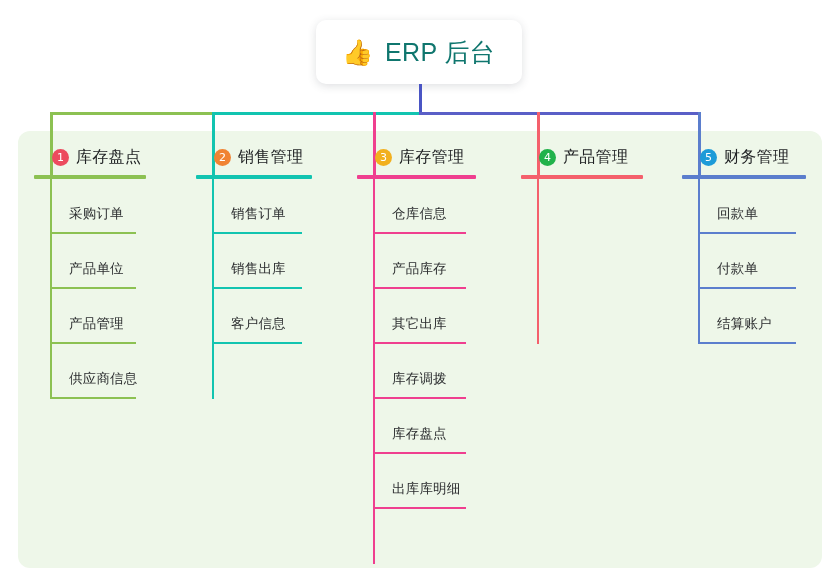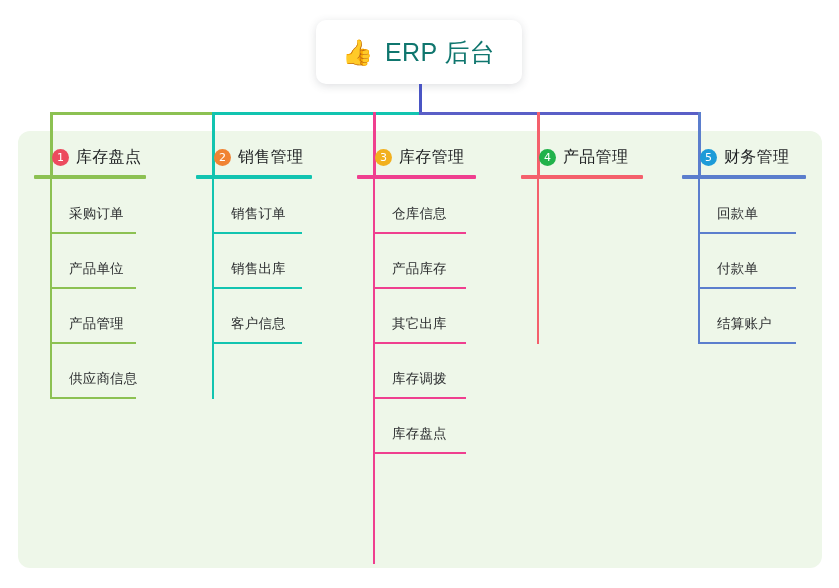--- a/index.html
+++ b/index.html
@@ -226,20 +226,24 @@
             <div class="leaf-rule" style="width: 93px; background: rgb(239, 63, 143);"></div>
           </div>
           <div class="leaf">
             <div class="leaf-text">库存调拨</div>
             <div class="leaf-rule" style="width: 93px; background: rgb(239, 63, 143);"></div>
           </div>
           <div class="leaf">
             <div class="leaf-text">库存盘点</div>
             <div class="leaf-rule" style="width: 93px; background: rgb(239, 63, 143);"></div>
           </div>
+          <div class="leaf">
+            <div class="leaf-text">出库库明细</div>
+            <div class="leaf-rule" style="width: 93px; background: rgb(239, 63, 143);"></div>
+          </div>
         </div>
       </div>
       <div class="column" style="left: 521px; width: 172px;">
         <div class="col-head">
           <span class="badge" style="background: rgb(33, 178, 75);">4</span>
           <span class="col-title">产品管理</span>
         </div>
         <div class="head-rule" style="width: 122px; background: rgb(244, 96, 108);"></div>
         <div class="leaves">
           <div class="spine" style="background: rgb(244, 96, 108); height: 165px;"></div>

